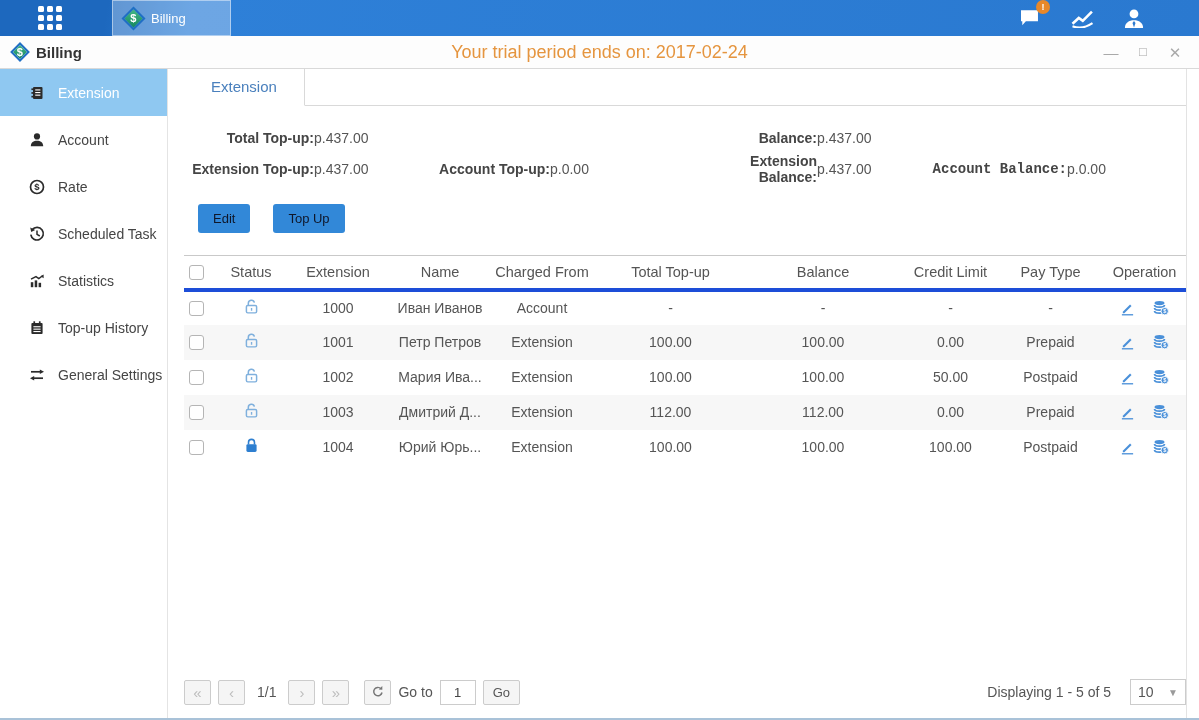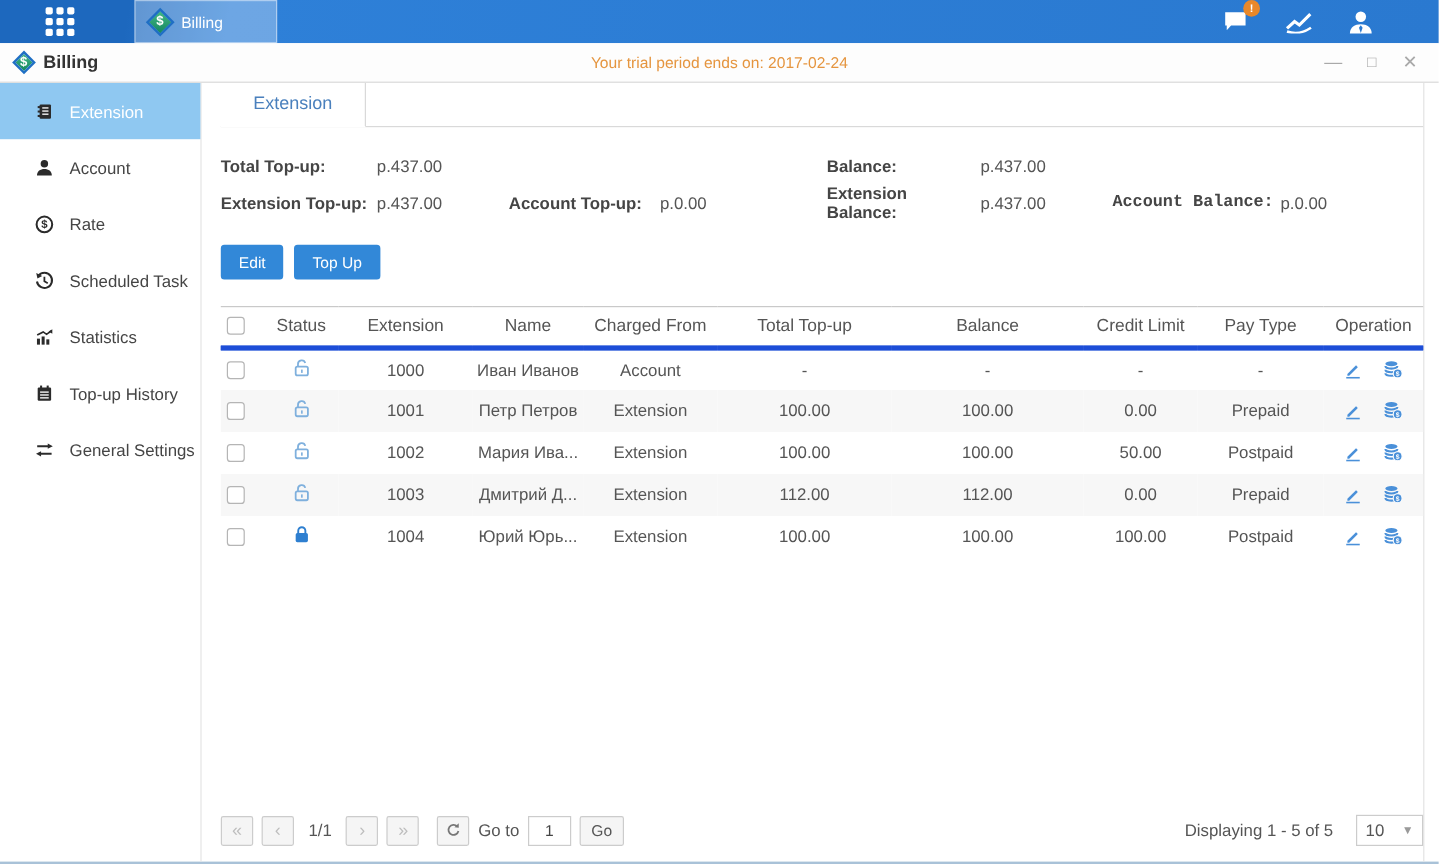--- a/index.html
+++ b/index.html
@@ -20,47 +20,47 @@
   .topbar-right { margin-left:auto; display:flex; align-items:center; gap:26px; padding-right:52px; }
   .tb-icon { position:relative; width:26px; height:22px; cursor:pointer; display:flex; align-items:center; justify-content:center; }
   .badge { position:absolute; top:-7px; right:-7px; width:14px; height:14px; background:#e8882a; border-radius:50%;
     color:#fff; font-size:9px; font-weight:bold; display:flex; align-items:center; justify-content:center; }
 
   
   .titlebar { height:33px; flex:0 0 33px; background:#fdfdfd; border-bottom:1px solid #d9d9d9; display:flex; align-items:center; position:relative; }
   .title-left { display:flex; align-items:center; gap:9px; padding-left:13px; }
   .title-left .diamond { width:14px; height:14px; }
   .title-left .name { font-size:15px; font-weight:bold; color:#333; }
-  .trial { position:absolute; left:0; right:0; text-align:center; color:#e5953f; font-size:13px; pointer-events:none; }
+  .trial { position:absolute; left:0; right:0; text-align:center; color:#e5953f; font-size:18px; pointer-events:none; }
   .win-controls { margin-left:auto; display:flex; gap:16px; padding-right:16px; z-index:2; }
   .win-controls span { color:#a9a9a9; font-size:15px; width:16px; text-align:center; cursor:pointer; line-height:1; }
 
   
   .layout { flex:1; display:flex; min-height:0; }
   .sidebar { width:168px; flex:0 0 168px; border-right:1px solid #e4e4e4; padding-top:0; }
   .side-item { height:47px; display:flex; align-items:center; gap:13px; padding-left:29px; font-size:14px; color:#454545; cursor:pointer; }
   .side-item svg { color:#2b2b2b; flex:0 0 auto; }
   .side-item.active { background:#8fc8f1; color:#fff; }
   .content { flex:1; display:flex; flex-direction:column; padding-left:16px; margin-right:12px; border-right:1px solid #e3e3e3; padding-right:0; min-height:0; }
 
   
   .tabbar { flex:0 0 37px; display:flex; border-bottom:1px solid #d9d9d9; }
   .tab { padding:0 27px; line-height:36px; font-size:15px; color:#4a80bd; background:#fff; border-right:1px solid #d9d9d9;
     margin-bottom:-1px; border-bottom:1px solid #fff; cursor:pointer; }
 
   
   .summary { margin-top:16px; display:grid; grid-template-columns:505px 1fr; font-size:14px; }
   .sum-row { display:flex; align-items:center; height:31px; }
-  .lbl { font-weight:bold; color:#454545; }
+  .lbl { font-weight:bold; color:#454545;text-align:right; }
   .val { color:#555; }
   .w130{width:130px;} .w110{width:110px;} .w126{width:126px;} .w128{width:128px;} .w140{width:140px;font-family:Liberation Mono, monospace;}
 
   
   .btn-row { margin-top:20px; display:flex; gap:9px; }
-  .btn { background:#3288d8; color:#ffffff; border:none; border-radius:3px; height:29px; padding:0 15px; font-size:13px; cursor:pointer; font-family:inherit; }
+  .btn { background:#3288d8; color:#0f172a; border:none; border-radius:3px; height:29px; padding:0 15px; font-size:13px; cursor:pointer; font-family:inherit;margin-left:14px; }
 
   
   table { margin-top:22px; width:100%; border-collapse:collapse; table-layout:fixed; }
   th { border-top:1px solid #c9c9c9; border-bottom:4px solid #1d4ed8; height:34px; font-weight:normal; color:#555; font-size:14.5px; text-align:center; }
   td { height:35px; text-align:center; color:#555; font-size:14px; }
   tbody tr:nth-child(even) td { background:#f7f7f7; }
   th.cb-col, td.cb-col { text-align:left; padding-left:5px; }
   .checkbox { display:inline-block; width:15px; height:15px; border:1px solid #b5b5b5; border-radius:3px; background:#fff; cursor:pointer; vertical-align:middle; }
   .op-icons { display:flex; justify-content:center; gap:18px; align-items:center; }
   .op-icons svg { color:#4a90d9; cursor:pointer; }

